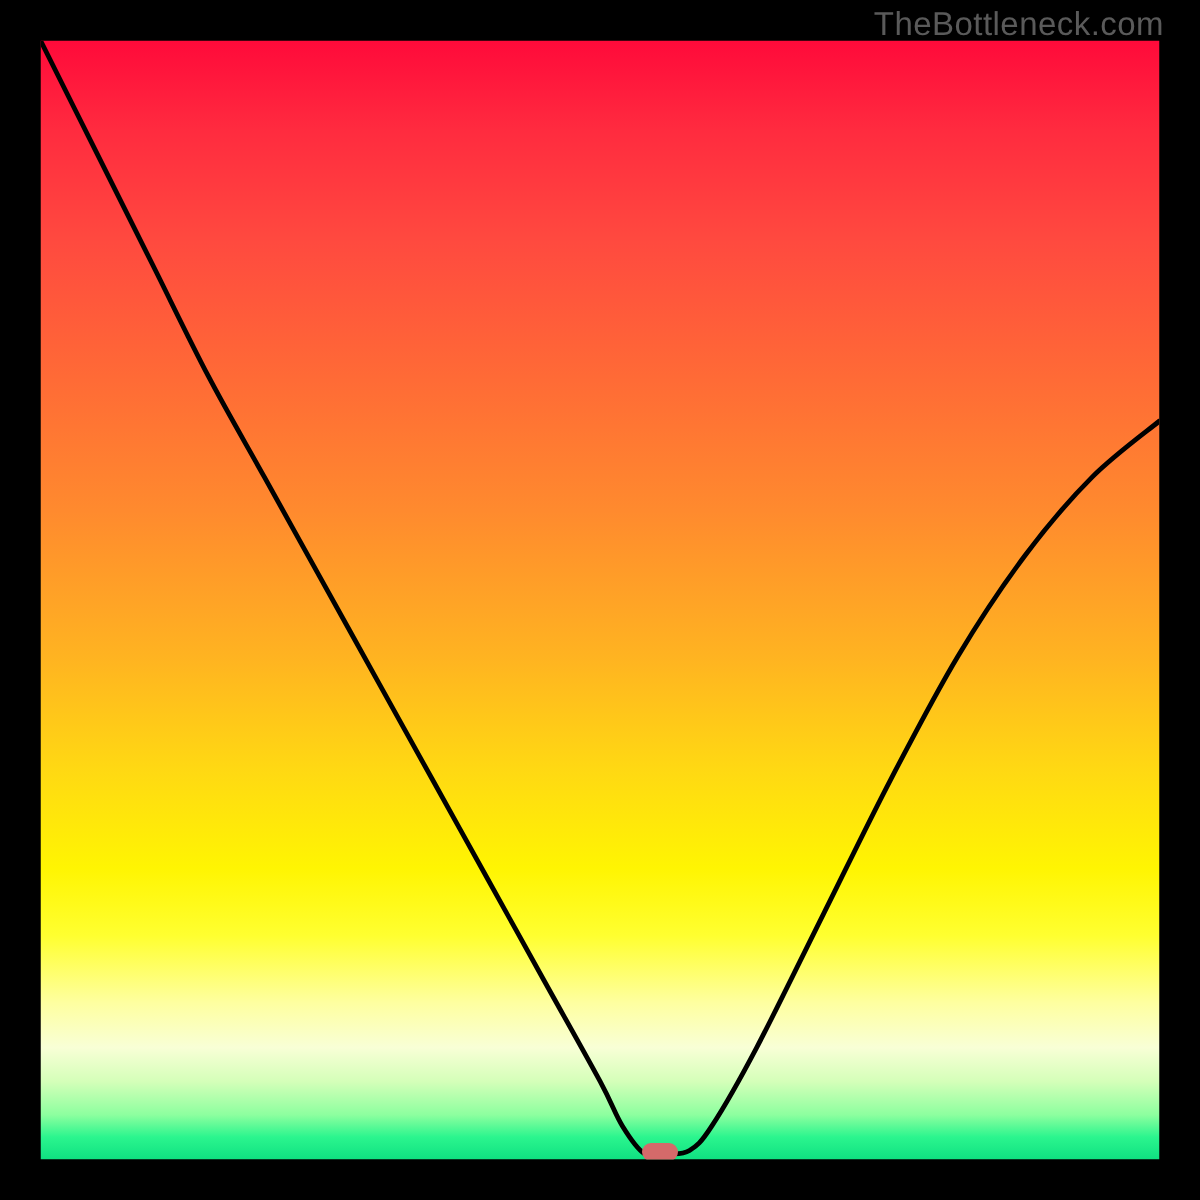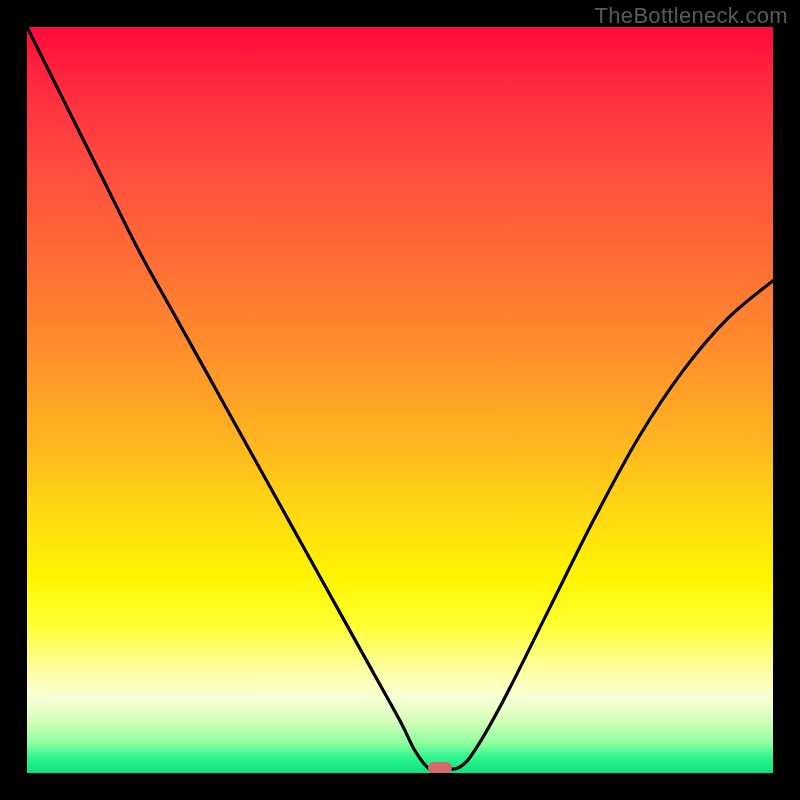--- a/index.html
+++ b/index.html
@@ -54,21 +54,21 @@
   svg.curve {
     position: absolute;
     left: 0;
     top: 0;
     width: 100%;
     height: 100%;
   }
   .watermark {
     position: absolute;
     top: 3px;
-    right: 12px;
+    right: 24px;
     color: #5a5a5a;
     font-size: 22px;
     font-weight: 500;
     letter-spacing: 0.3px;
     user-select: none;
   }
   .marker {
     position: absolute;
     width: 24px;
     height: 12px;

